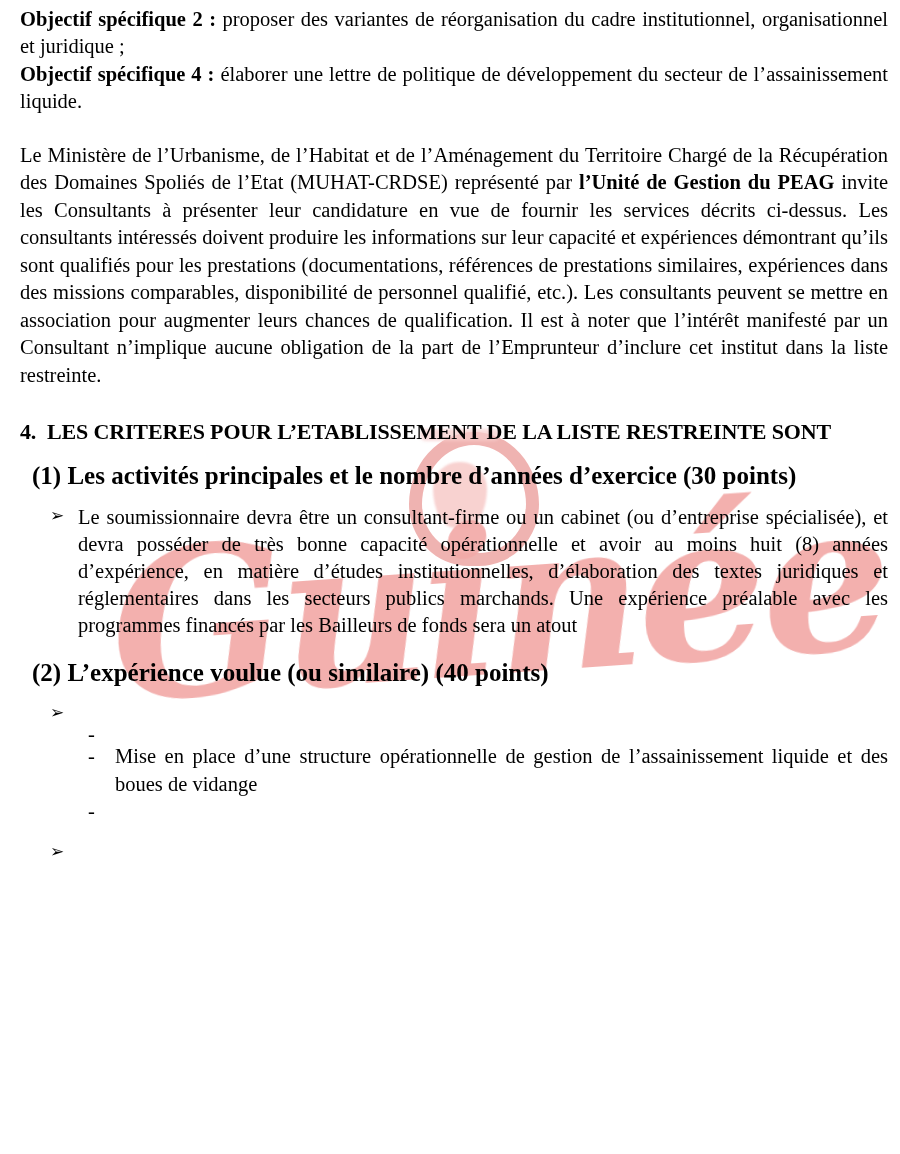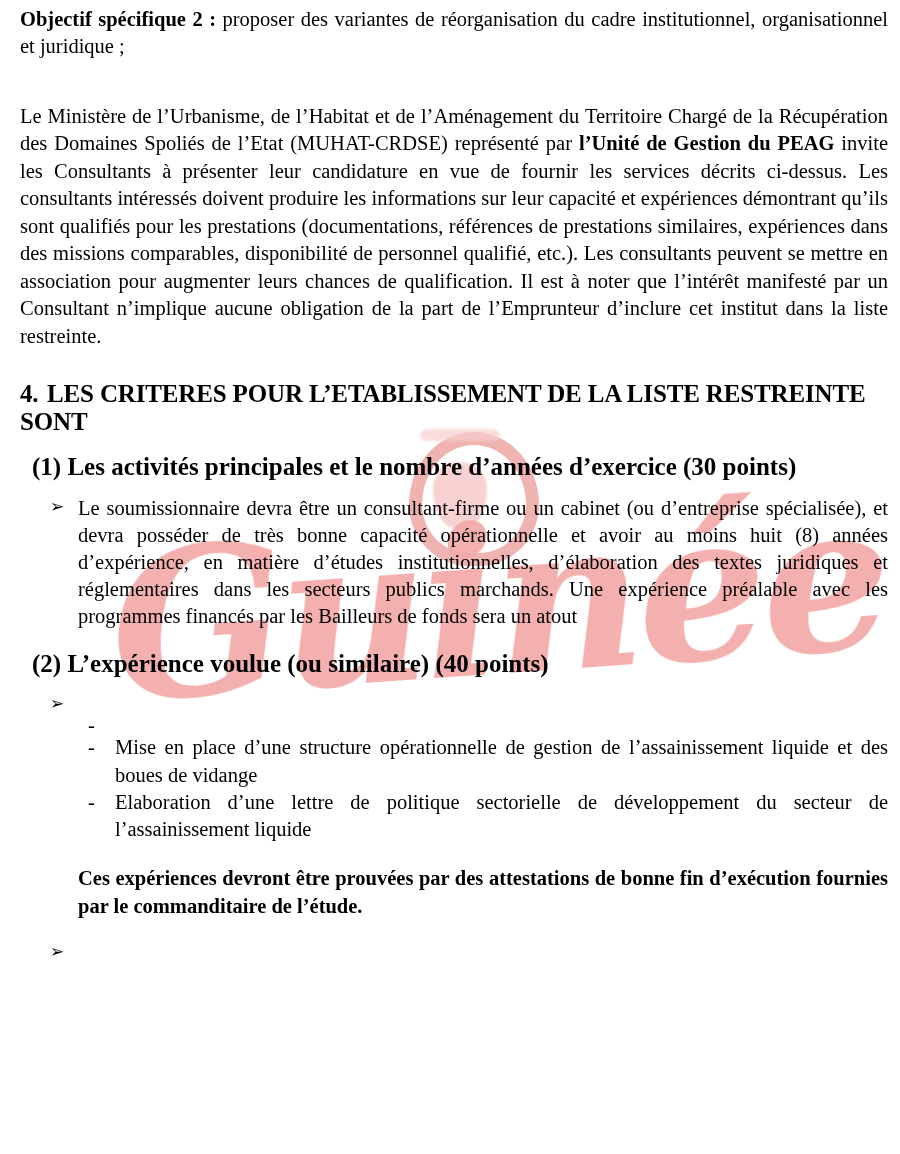--- a/index.html
+++ b/index.html
@@ -91,31 +91,31 @@
     font-size: 20.5px;
     line-height: 1.34;
     text-align: justify;
   }
   .just-para {
     text-align: justify;
     text-justify: inter-word;
   }
   b, .b { font-weight: 700; }
 
-  .blk-objectifs { margin-bottom: 16px; }
+  .blk-objectifs { margin-bottom: 0; }
   .gap-1 { height: 26px; }
   .gap-2 { height: 30px; }
   .gap-3 { height: 17px; }
   .gap-4 { height: 14px; }
   .gap-5 { height: 20px; }
   .gap-6 { height: 22px; }
   .gap-7 { height: 12px; }
 
   .section-heading {
-    font-size: 25px;
+    font-size: 22px;
     font-weight: 700;
     letter-spacing: -0.15px;
   }
   .section-heading .num {
     display: inline-block;
     width: 27px;
   }
 
   .crit-heading {
     font-size: 25px;
@@ -171,20 +171,21 @@
     <div class="wm-seal"></div>
     <div class="wm-seal-inner"></div>
     <div class="wm-seal-bar"></div>
     <div class="wm-word">Guinée</div>
   </div>
 
   <div id="content">
 
     <div class="blk-objectifs">
       <p class="body-text just-para"><b class="b">Objectif spécifique 2 :</b><span> proposer des variantes de réorganisation du cadre institutionnel, organisationnel et juridique ;</span></p>
+      <p class="body-text just-para"><b class="b">Objectif spécifique 4 :</b><span> élaborer une lettre de politique de développement du secteur de l’assainissement liquide.</span></p>
     </div>
 
     <div class="gap-1"></div>
 
     <p class="body-text just-para"><span>Le Ministère de l’Urbanisme, de l’Habitat et de l’Aménagement du Territoire Chargé de la Récupération des Domaines Spoliés de l’Etat (MUHAT-CRDSE) représenté par </span><b class="b">l’Unité de Gestion du PEAG</b><span> invite les Consultants à présenter leur candidature en vue de fournir les services décrits ci-dessus. Les consultants intéressés doivent produire les informations sur leur capacité et expériences démontrant qu’ils sont qualifiés pour les prestations (documentations, références de prestations similaires, expériences dans des missions comparables, disponibilité de personnel qualifié, etc.). Les consultants peuvent se mettre en association pour augmenter leurs chances de qualification. Il est à noter que l’intérêt manifesté par un Consultant n’implique aucune obligation de la part de l’Emprunteur d’inclure cet institut dans la liste restreinte.</span></p>
 
     <div class="gap-2"></div>
 
     <p class="section-heading"><span class="num">4.</span><span>LES CRITERES POUR L’ETABLISSEMENT DE LA LISTE RESTREINTE SONT</span></p>
 
@@ -206,25 +207,24 @@
     <p class="arrow-item"><span class="mark">➢</span></p>
 
     <div class="gap-5"></div>
 
     <p class="dash-item"><span class="mark">-</span></p>
 
     <div class="gap-6"></div>
 
     <p class="dash-item"><span class="mark">-</span><span>Mise en place d’une structure opérationnelle de gestion de l’assainissement liquide et des boues de vidange</span></p>
 
-    <p class="dash-item just-para"><span class="mark">-</span><span>Elaboration d’une lettre de politique sectorielle de développement du secteur de l’assainissement liquide</span></p>
+    <p class="dash-item just-para"><span class="mark">-</span></p>
 
     <div class="gap-6"></div>
 
-    <p class="bold-note just-para">Ces expériences devront être prouvées par des attestations de bonne fin d’exécution fournies par le commanditaire de l’étude.</p>
 
     <div class="gap-5"></div>
 
     <p class="arrow-item"><span class="mark">➢</span></p>
 
     <div class="gap-7"></div>
 
   </div>
 </div>
 

